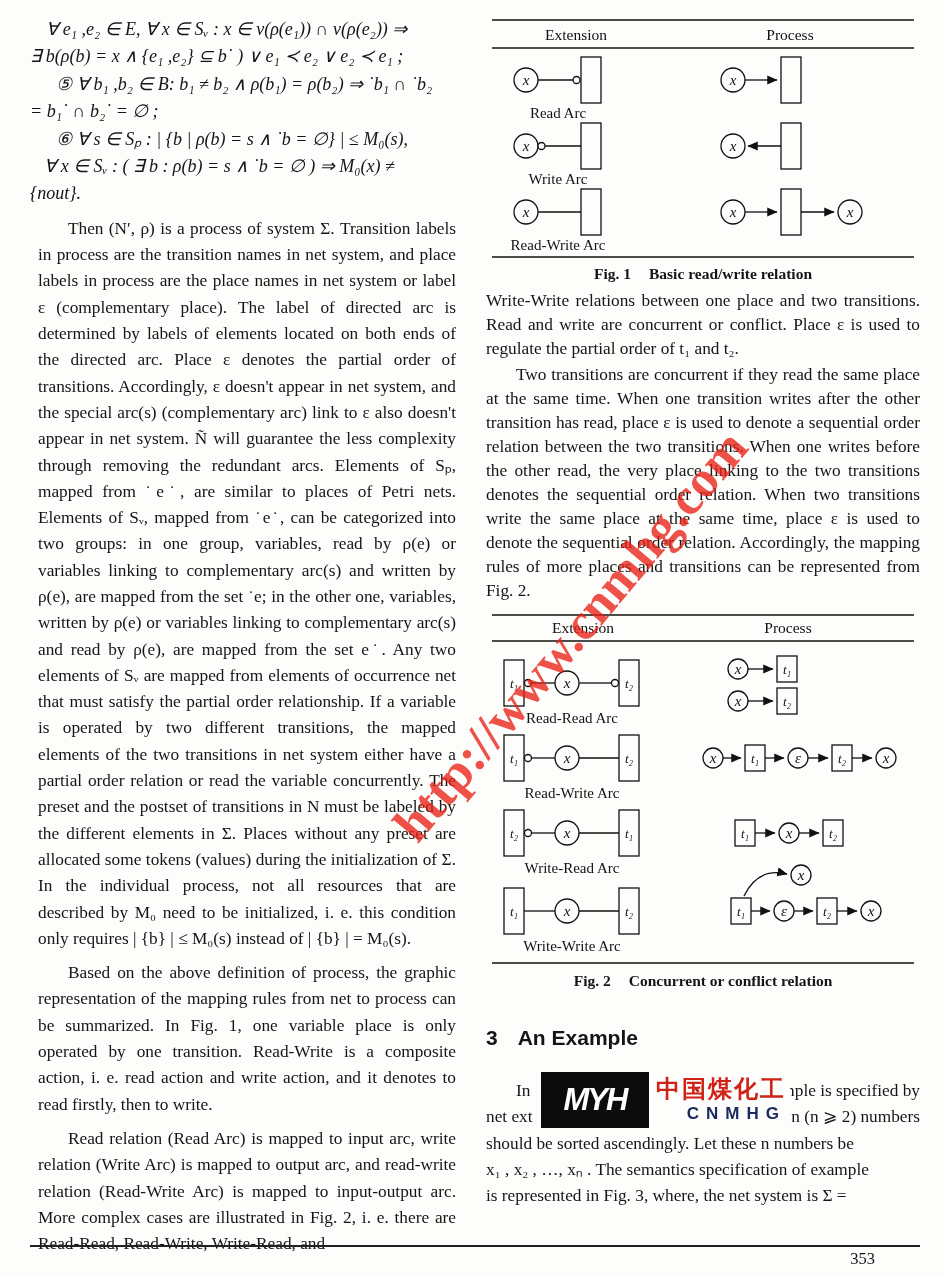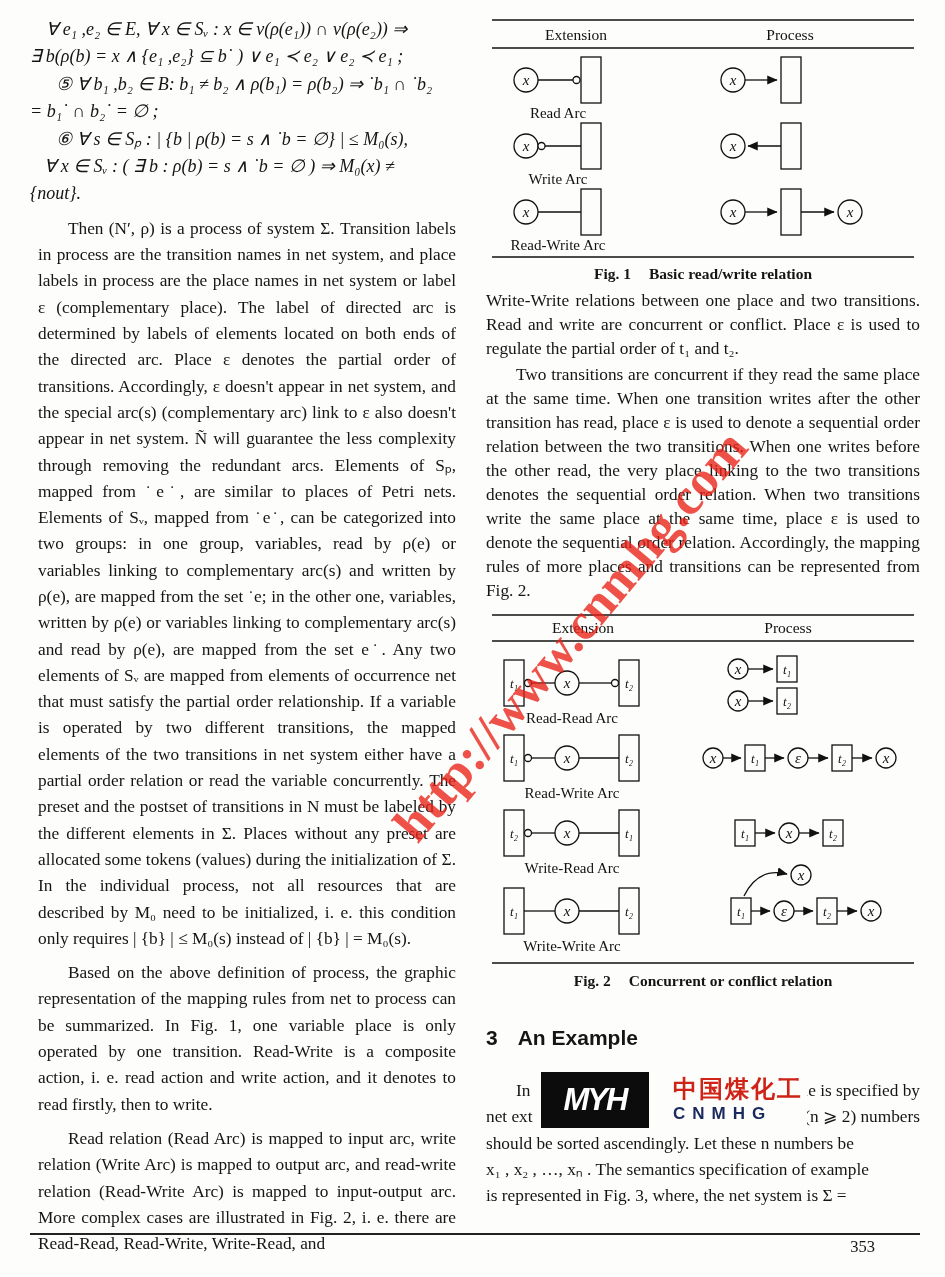--- a/index.html
+++ b/index.html
@@ -53,39 +53,39 @@
   .logo{
     position:absolute;left:54px;top:-7px;z-index:7;
     display:flex;align-items:stretch;background:#fdfdfb;padding:1px 4px 1px 1px;
   }
   .logo-box{
     width:108px;height:56px;background:#0c0c0c;color:#fff;
     display:flex;align-items:center;justify-content:center;
     font-family:"Liberation Sans",sans-serif;font-weight:bold;font-style:italic;
     font-size:31px;letter-spacing:-2px;
   }
-  .logo-right{display:flex;flex-direction:column;justify-content:center;padding-left:24px;}
+  .logo-right{display:flex;flex-direction:column;justify-content:center;padding-left:7px;align-items:flex-end;}
   .logo-cn{
     color:#cf2318;font-family:"Liberation Sans",sans-serif;font-weight:bold;
     font-size:24px;letter-spacing:2px;line-height:28px;
   }
   .logo-en{
     color:#1a2a5e;font-family:"Liberation Sans",sans-serif;font-weight:bold;
     font-size:17px;letter-spacing:7px;line-height:22px;
   }
   
   .watermark{
     position:absolute;left:255px;top:395px;width:630px;height:480px;
     display:flex;align-items:center;justify-content:center;
     transform:rotate(-50deg);
     font-size:52px;font-weight:bold;color:rgba(233,32,22,0.78);
     z-index:6;pointer-events:none;white-space:nowrap;
   }
   
-  .footer{position:absolute;left:30px;right:25px;bottom:20px;}
+  .footer{position:absolute;left:30px;right:25px;bottom:8px;}
   .footer-rule{border-top:2px solid #222;}
   .page-number{text-align:right;padding-right:45px;font-size:16.5px;margin-top:2px;}
 </style>
 </head>
 <body>
 
 <div class="page">
 
   <div class="watermark">http://www.cnmhg.com</div>
 

